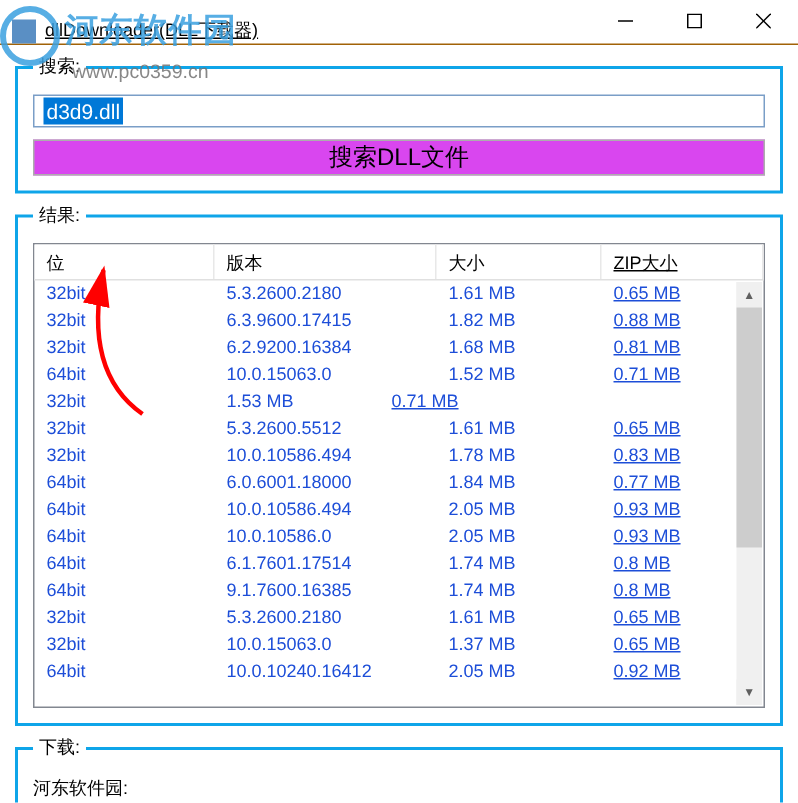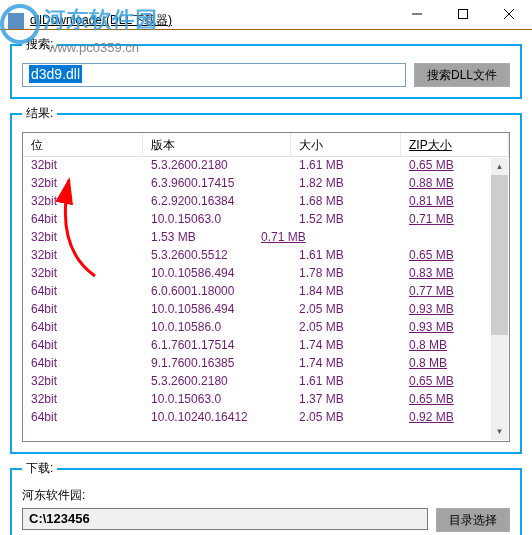--- a/index.html
+++ b/index.html
@@ -65,40 +65,40 @@
     fieldset {
       border: 2px solid #0ea5e9;
       padding: 10px 10px;
       margin-bottom: 6px;
     }
     legend {
       font-size: 12px;
       padding: 0 4px;
       color: #000;
     }
-    .search-row { display: flex; gap: 8px; }
+    .search-row { display: flex; gap: 8px; flex-direction: column; }
     .search-input {
       flex: 1;
       height: 24px;
       border: 1px solid #7a9ec7;
       padding: 2px 6px;
       font-size: 14px;
       background: #fff;
     }
     .search-input .highlight {
       background: #0078d7;
       color: #fff;
       padding: 1px 2px;
     }
     .btn {
       height: 24px;
       padding: 0 12px;
       border: 1px solid #adadad;
-      background: #a3a3a3;
-      font-size: 12px;
+      background: #d946ef;
+      font-size: 16px;
       cursor: pointer;
     }
     .results-wrap {
       border: 1px solid #828790;
       height: 310px;
       display: flex;
       flex-direction: column;
       position: relative;
     }
     .table-header {
@@ -118,21 +118,21 @@
     .col-zip { flex: 1; text-decoration: underline; }
     .table-body {
       flex: 1;
       overflow-y: auto;
       overflow-x: hidden;
     }
     .row {
       display: flex;
       height: 18px;
       font-size: 12px;
-      color: #701a75;
+      color: #1d4ed8;
     }
     .td { padding: 1px 8px; overflow: hidden; white-space: nowrap; }
     .scrollbar {
       position: absolute;
       right: 1px; top: 25px; bottom: 1px;
       width: 17px;
       background: #f0f0f0;
     }
     .scroll-arrow {
       height: 17px;

